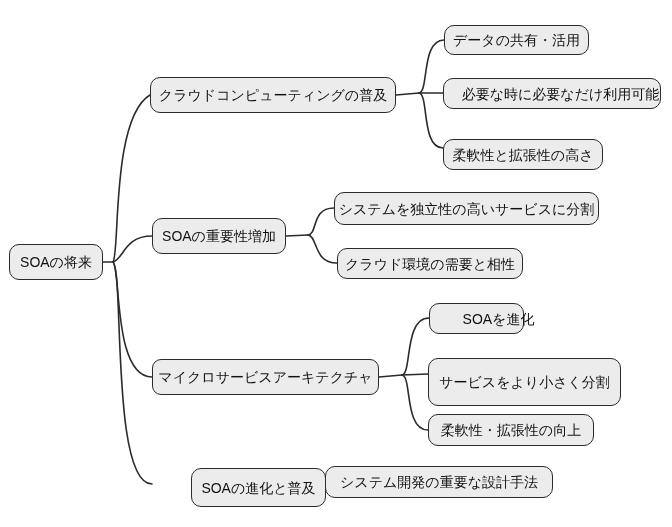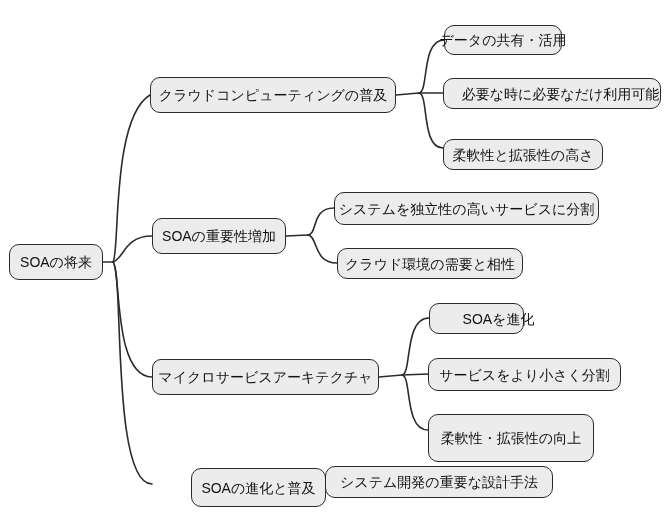--- a/index.html
+++ b/index.html
@@ -67,29 +67,29 @@
     <path d="M402,375 C412,374 404,318 429,318"></path>
     <path d="M402,375 L428,374"></path>
     <path d="M402,375 C412,376 404,430 428,430"></path>
 
     <path d="M287,484 L325,482"></path>
   </svg>
 
   <div class="node" style="left:9px; top:244px; width:94px; height:36px;">SOAの将来</div>
 
   <div class="node" style="left:150px; top:77px; width:246px; height:36px;">クラウドコンピューティングの普及</div>
-  <div class="node" style="left:444px; top:25px; width:118px; height:30px;">データの共有・活用</div>
+  <div class="node" style="left:444px; top:25px; width:145px; height:30px;">データの共有・活用</div>
   <div class="node" style="left:443px; top:78px; width:218px; height:31px;padding-left:17px;">必要な時に必要なだけ利用可能</div>
   <div class="node" style="left:443px; top:139px; width:160px; height:31px;">柔軟性と拡張性の高さ</div>
 
   <div class="node" style="left:152px; top:218px; width:134px; height:36px;">SOAの重要性増加</div>
   <div class="node" style="left:334px; top:192px; width:265px; height:33px;">システムを独立性の高いサービスに分割</div>
   <div class="node" style="left:337px; top:248px; width:186px; height:31px;">クラウド環境の需要と相性</div>
 
   <div class="node" style="left:152px; top:359px; width:227px; height:36px;border-radius:9px;">マイクロサービスアーキテクチャ</div>
   <div class="node" style="left:429px; top:303px; width:95px; height:31px;padding-left:44px;">SOAを進化</div>
-  <div class="node" style="left:428px; top:358px; width:193px; height:33px;">サービスをより小さく分割</div>
-  <div class="node" style="left:428px; top:414px; width:166px; height:48px;">柔軟性・拡張性の向上</div>
+  <div class="node" style="left:428px; top:358px; width:193px; height:48px;">サービスをより小さく分割</div>
+  <div class="node" style="left:428px; top:414px; width:166px; height:32px;">柔軟性・拡張性の向上</div>
 
   <div class="node" style="left:152px; top:468px; width:135px; height:39px;margin-left:39px;">SOAの進化と普及</div>
   <div class="node" style="left:325px; top:466px; width:228px; height:32px;">システム開発の重要な設計手法</div>
 
 </div>
 
 </body></html>

